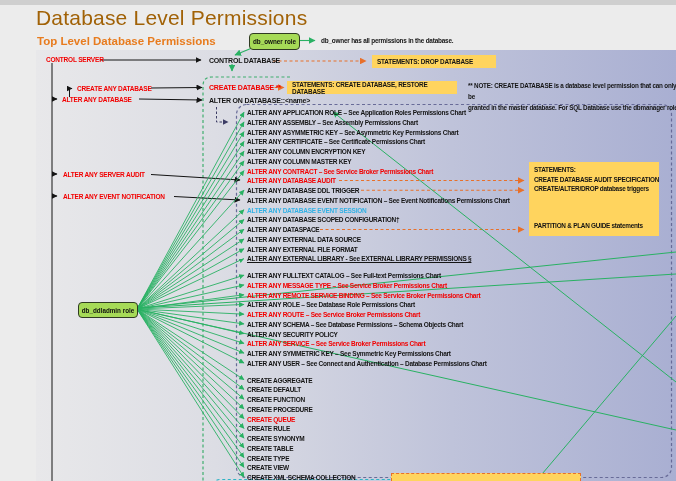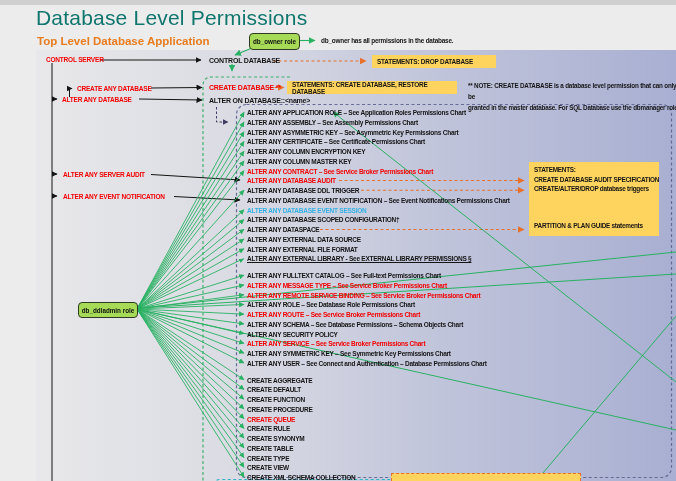--- a/index.html
+++ b/index.html
@@ -2,21 +2,21 @@
 <html><head>
 <meta charset="utf-8">
 <style>
   html,body{margin:0;padding:0;background:#ececec;font-family:"Liberation Sans",sans-serif;}
   #stage{position:relative;width:676px;height:481px;overflow:hidden;background:#ececec;}
   #topstrip{position:absolute;left:0;top:0;width:676px;height:5px;background:#cfcfcf;}
   #panel{position:absolute;left:36px;top:50px;width:640px;height:431px;
     background:linear-gradient(90deg,#e8e8ea 0%,#dcdde4 28%,#bfc3da 65%,#a9afd2 100%);}
   #lines{position:absolute;left:0;top:0;width:676px;height:481px;z-index:2;}
   .txt{position:absolute;z-index:3;white-space:nowrap;}
-  #title{left:36px;top:6px;font-size:21px;color:#0f766e;letter-spacing:.2px;}
+  #title{left:36px;top:6px;font-size:21px;color:#a16207;letter-spacing:.2px;}
   #subtitle{left:37px;top:35px;font-size:11.5px;font-weight:bold;color:#e87c1e;}
   .rolebox{position:absolute;z-index:4;background:#a6da57;border:1.6px solid #2f3a22;border-radius:4px;
     display:flex;align-items:center;justify-content:center;font-size:6.3px;font-weight:bold;color:#101010;}
   .ybox{position:absolute;z-index:3;background:#ffd45e;display:flex;align-items:center;
     font-size:6.4px;font-weight:bold;color:#141414;letter-spacing:-.2px;padding-left:5px;box-sizing:border-box;}
   .midhead{font-size:7px;font-weight:bold;color:#141414;letter-spacing:-.2px;}
   .leftperm{font-size:6.5px;font-weight:bold;color:#f20000;letter-spacing:-.2px;}
   .red{color:#f20000 !important;}
   .listrow{position:absolute;z-index:3;font-size:6.5px;font-weight:bold;color:#141414;
     letter-spacing:-.25px;white-space:nowrap;}
@@ -135,21 +135,21 @@
         <line x1="137" y1="309" x2="244" y2="428.45" stroke="#29b163" stroke-width="0.9" marker-end="url(#aG)"></line>
         <line x1="137" y1="309" x2="244" y2="438.2" stroke="#29b163" stroke-width="0.9" marker-end="url(#aG)"></line>
         <line x1="137" y1="309" x2="244" y2="447.95" stroke="#29b163" stroke-width="0.9" marker-end="url(#aG)"></line>
         <line x1="137" y1="309" x2="244" y2="457.7" stroke="#29b163" stroke-width="0.9" marker-end="url(#aG)"></line>
         <line x1="137" y1="309" x2="244" y2="467.45" stroke="#29b163" stroke-width="0.9" marker-end="url(#aG)"></line>
         <line x1="137" y1="309" x2="244" y2="477.2" stroke="#29b163" stroke-width="0.9" marker-end="url(#aG)"></line>
       </g>
   </svg>
 
   <div class="txt" id="title">Database Level Permissions</div>
-  <div class="txt" id="subtitle">Top Level Database Application</div>
+  <div class="txt" id="subtitle">Top Level Database Permissions</div>
 
   <div class="rolebox" style="left:249px;top:33px;width:49px;height:15px;">
     <span>db_owner role</span>
   </div>
   <div class="txt" id="ownernote" style="left:321px;top:37px;">db_owner has all permissions in the database.</div>
   <div class="rolebox" style="left:78px;top:302px;width:58px;height:14px;">
     <span>db_ddladmin role</span>
   </div>
 
   <div id="leftcol">

